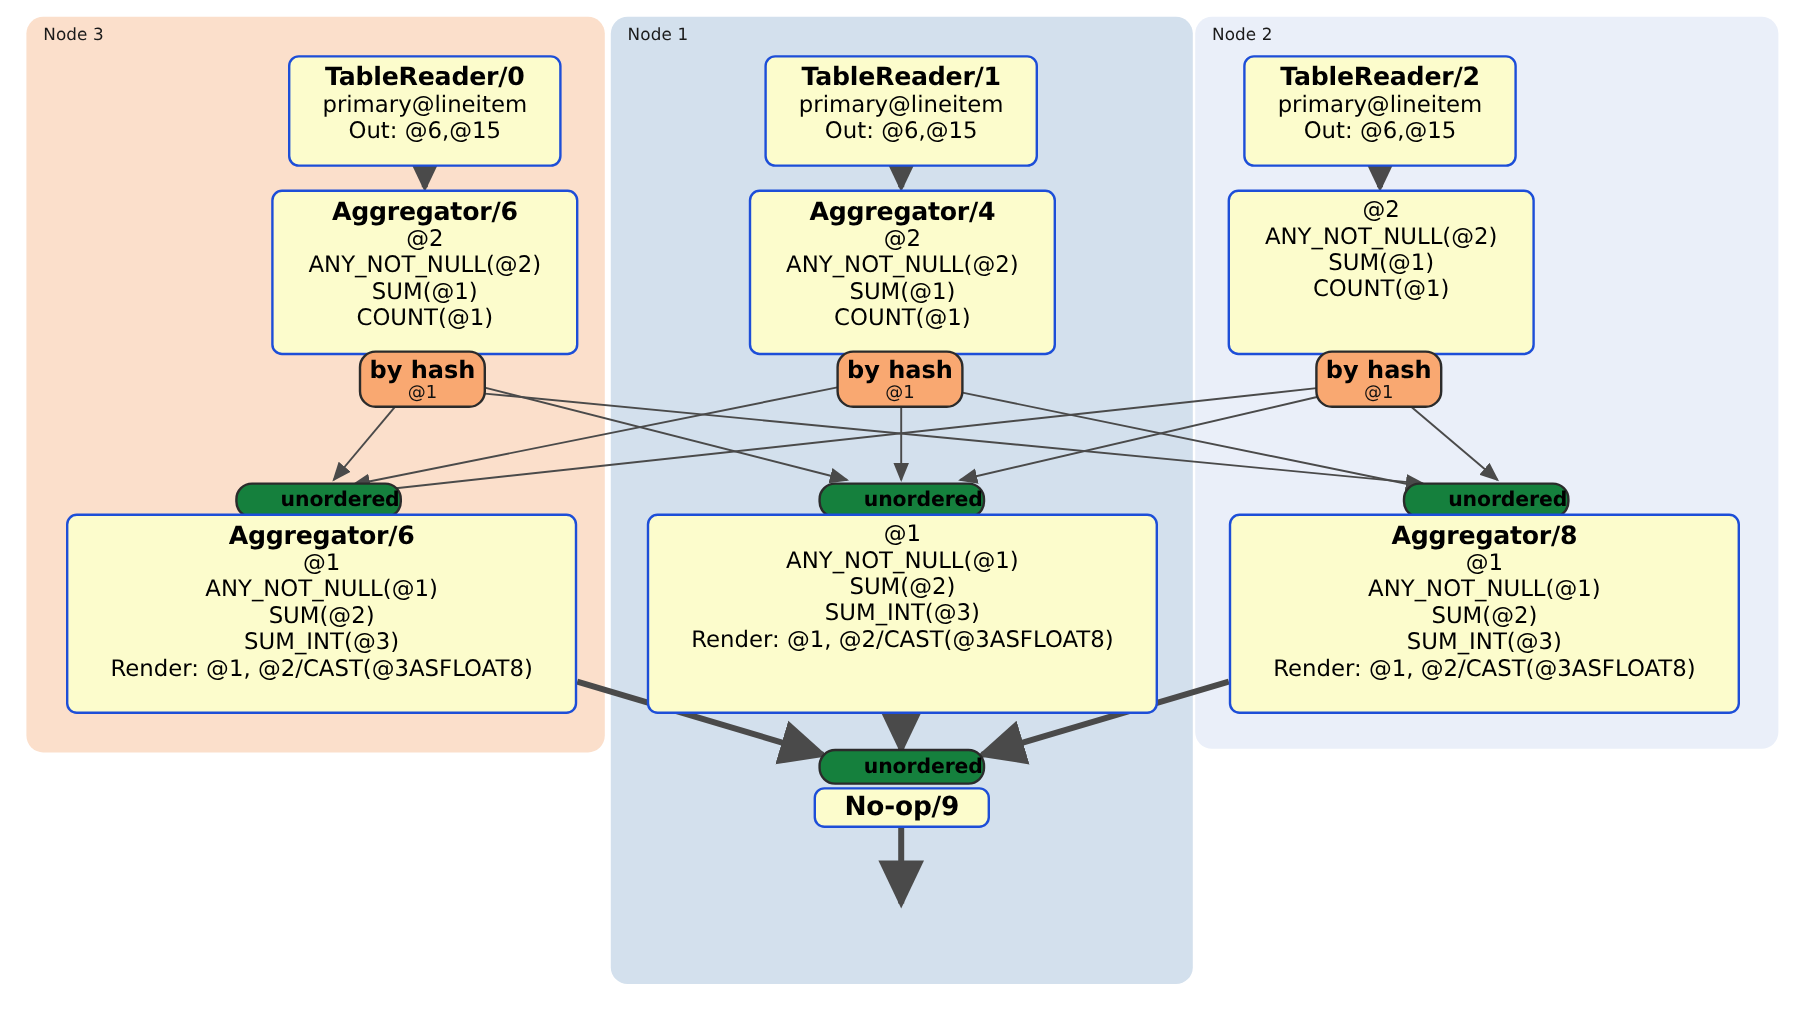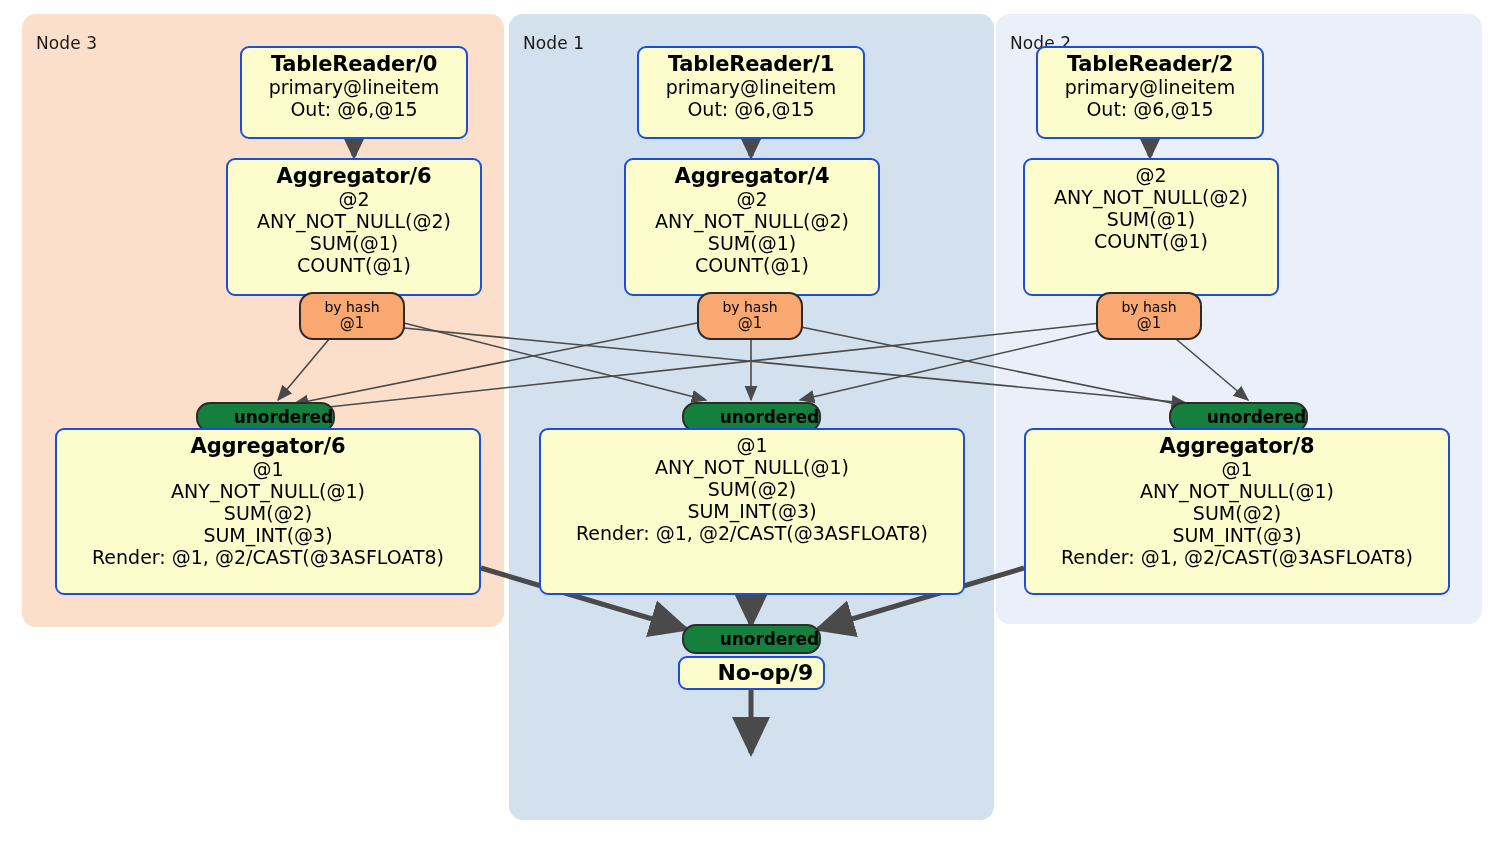--- a/index.html
+++ b/index.html
@@ -17,22 +17,22 @@
     background: #ffffff;
     overflow: hidden;
   }
   .node-panel {
     position: absolute;
     border-radius: 14px;
   }
   .node-panel-label {
     position: absolute;
     left: 14px;
-    top: 19px;
-    font-size: 17px;
+    top: 7px;
+    font-size: 14px;
     color: #1a1a1a;
     font-family: "DejaVu Sans", "Liberation Sans", sans-serif;
     letter-spacing: 0.1px;
   }
   svg.edges {
     position: absolute;
     left: 0;
     top: 0;
     width: 1504px;
     height: 842px;
@@ -70,22 +70,22 @@
     flex-direction: column;
     align-items: center;
     justify-content: center;
     line-height: 1.1;
   }
   .pill.hash {
     background: #F9A871;
     border-radius: 14px;
   }
   .pill.hash .t {
-    font-weight: normal;
-    font-size: 14px;
+    font-weight: bold;
+    font-size: 20px;
     color: #000;
   }
   .pill.hash .s {
     font-size: 15px;
     color: #111;
   }
   .pill.unordered {
     background: #15803d;
     border-radius: 14px;
     align-items: flex-end;
@@ -273,18 +273,18 @@
     <div class="line">ANY_NOT_NULL(@1)</div>
     <div class="line">SUM(@2)</div>
     <div class="line">SUM_INT(@3)</div>
     <div class="line">Render: @1, @2/CAST(@3ASFLOAT8)</div>
   </div>
 
   <div class="pill unordered" style="left:682px; top:624px; width:139px; height:30px;">
     <div class="t">unordered</div>
   </div>
 
-  <div class="box small" style="left:678px; top:656px; width:147px; height:34px; padding-top:2px;text-align:right;">
+  <div class="box small" style="left:678px; top:656px; width:147px; height:34px; padding-top:2px;">
     <div class="title">No-op/9</div>
   </div>
 
 
 </div>
 
 </body></html>

